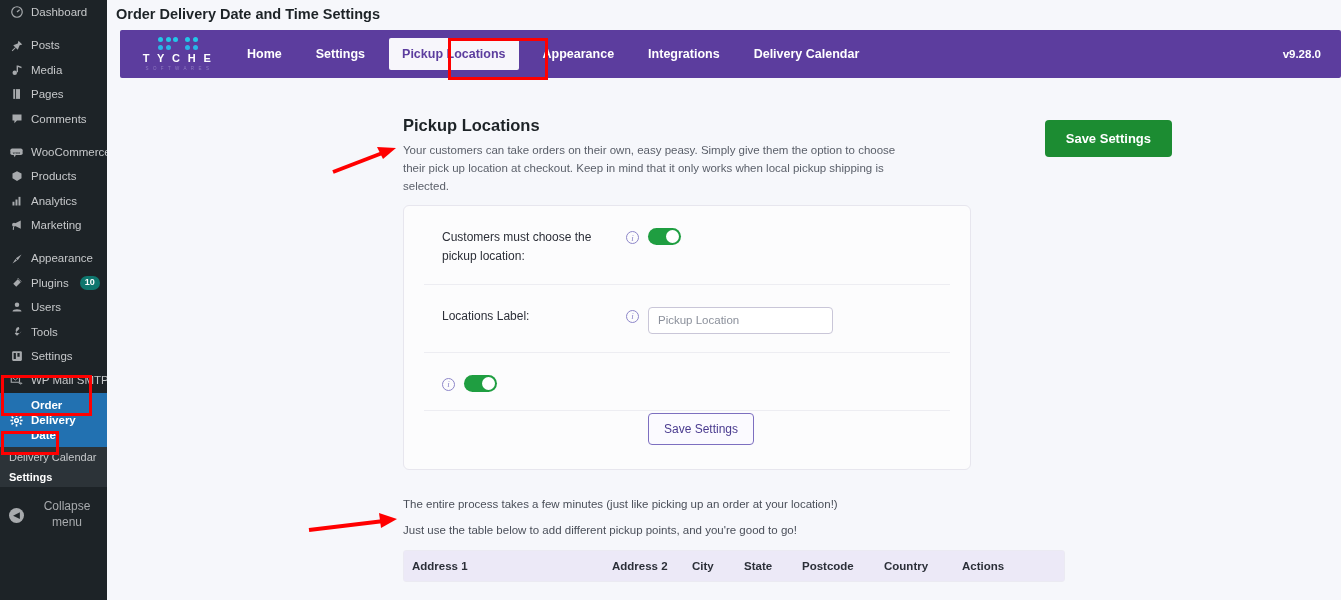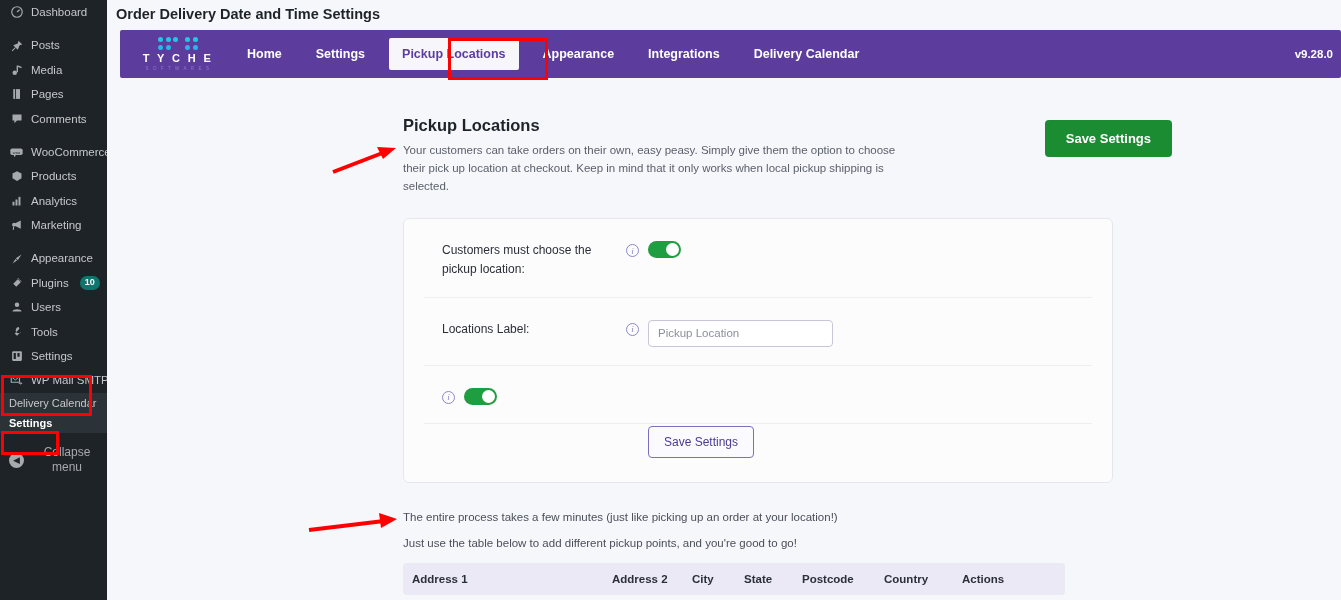--- a/index.html
+++ b/index.html
@@ -117,21 +117,21 @@
     display: flex; align-items: center; white-space: nowrap;
   }
   .navtab.active {
     background: #f7f6fb; color: #5c3d9e;
     margin: 0 7px;
     height: 32px; border-radius: 2px;
     padding: 0 13px;
   }
   .navtab-wrap { position: relative; display: flex; align-items: center; height: 100%; }
   .version {
-    margin-left: auto; margin-right: 8px;
+    margin-left: auto; margin-right: 20px;
     color: #fff; font-size: 11.5px; font-weight: bold;
   }
 
   
   .content { position: absolute; left: 0; top: 78px; width: 1234px; }
   .hdr-row { display: flex; align-items: flex-start; padding: 38px 0 0 296px; }
   .hdr-left { width: 500px; }
   .h-title { font-size: 16.5px; font-weight: bold; color: #1d2327; }
   .h-desc {
     margin-top: 7px; font-size: 11.5px; color: #5a5f69;
@@ -140,22 +140,22 @@
   .btn-save-green {
     margin-left: auto; margin-right: 169px; margin-top: 4px;
     background: #1c8c32; color: #fff;
     border: none; border-radius: 4px;
     font-size: 13px; font-weight: bold;
     padding: 11px 21px; cursor: pointer;
     font-family: "Liberation Sans", sans-serif;
   }
 
   .card {
-    margin: 23px 0 0 296px;
-    width: 710px;
+    margin: 10px 0 0 296px;
+    width: 568px;
     background: #fcfcfd;
     border: 1px solid #e7e6ee;
     border-radius: 6px;
     padding: 0 20px;
   }
   .frow {
     display: flex; align-items: flex-start;
     padding: 20px 0 18px 18px;
     border-bottom: 1px solid #ededf2;
     min-height: 58px;
@@ -368,20 +368,40 @@
       <span class="ico">
         <svg width="13" height="12" viewBox="0 0 16 16">
             <path d="M1 3.5 H12 V11 H1 Z" fill="none" stroke="#a7aaad" stroke-width="1.5"></path>
             <path d="M1 3.5 L6.5 8 L12 3.5" fill="none" stroke="#a7aaad" stroke-width="1.3"></path>
             <path d="M11 12.5 H15 M13.5 11 L15 12.5 L13.5 14" stroke="#a7aaad" stroke-width="1.2" fill="none"></path>
           </svg>
       </span>
       <span class="lbl">WP Mail SMTP</span>
     </div>
 
+    <div class="wp-item wp-item-active">
+      <span class="ico">
+        <svg width="13" height="13" viewBox="0 0 16 16">
+            <circle cx="8" cy="8" r="3.2" fill="#fff"></circle>
+            <circle cx="8" cy="8" r="1.4" fill="#2271b1"></circle>
+            <g fill="#fff">
+              <rect x="7" y="0.5" width="2" height="3"></rect>
+              <rect x="7" y="12.5" width="2" height="3"></rect>
+              <rect x="0.5" y="7" width="3" height="2"></rect>
+              <rect x="12.5" y="7" width="3" height="2"></rect>
+              <rect x="2" y="2.6" width="2" height="3" transform="rotate(-45 3 4.1)"></rect>
+              <rect x="12" y="10.4" width="2" height="3" transform="rotate(-45 13 11.9)"></rect>
+              <rect x="12" y="2.6" width="2" height="3" transform="rotate(45 13 4.1)"></rect>
+              <rect x="2" y="10.4" width="2" height="3" transform="rotate(45 3 11.9)"></rect>
+            </g>
+          </svg>
+      </span>
+      <span class="lbl">Order Delivery Date</span>
+      <span class="wp-arrow-tip"></span>
+    </div>
     <div class="wp-sub">Delivery Calendar</div>
     <div class="wp-sub current">Settings</div>
 
     <div class="wp-collapse">
       <span class="c-ico">◀</span>
       <span class="c-lbl">Collapse menu</span>
     </div>
   </nav>
 
   <div class="main">

